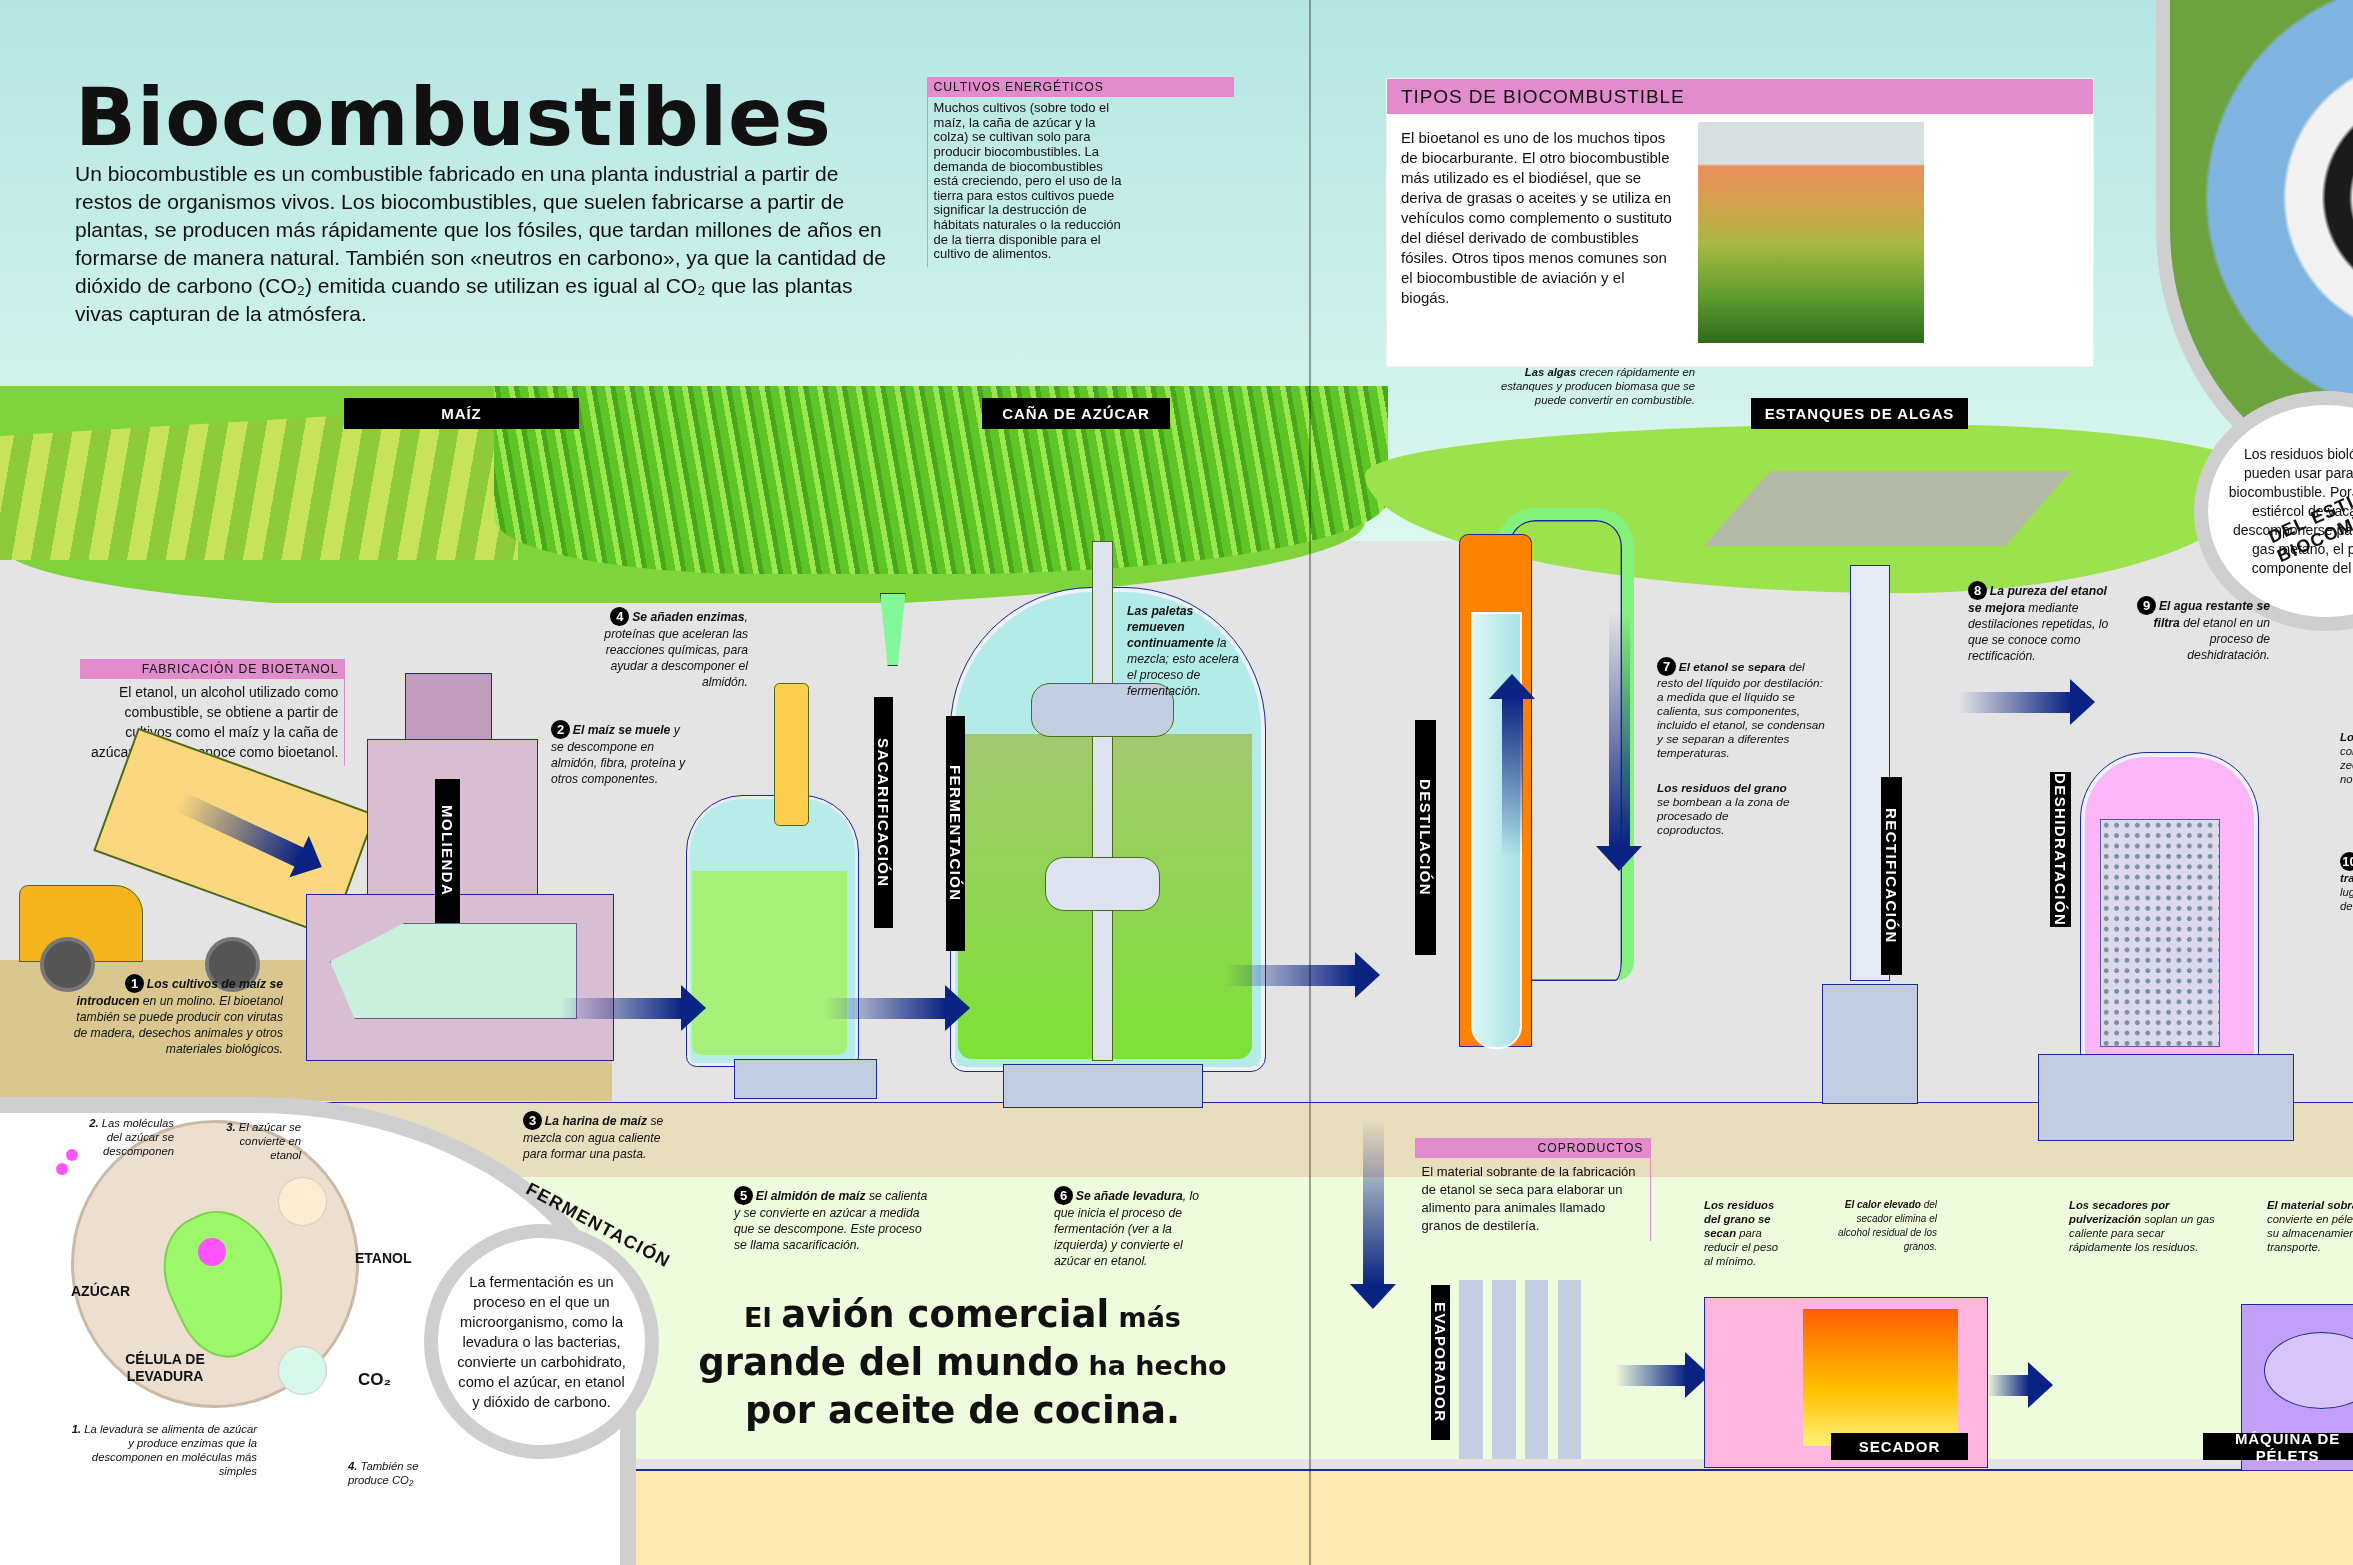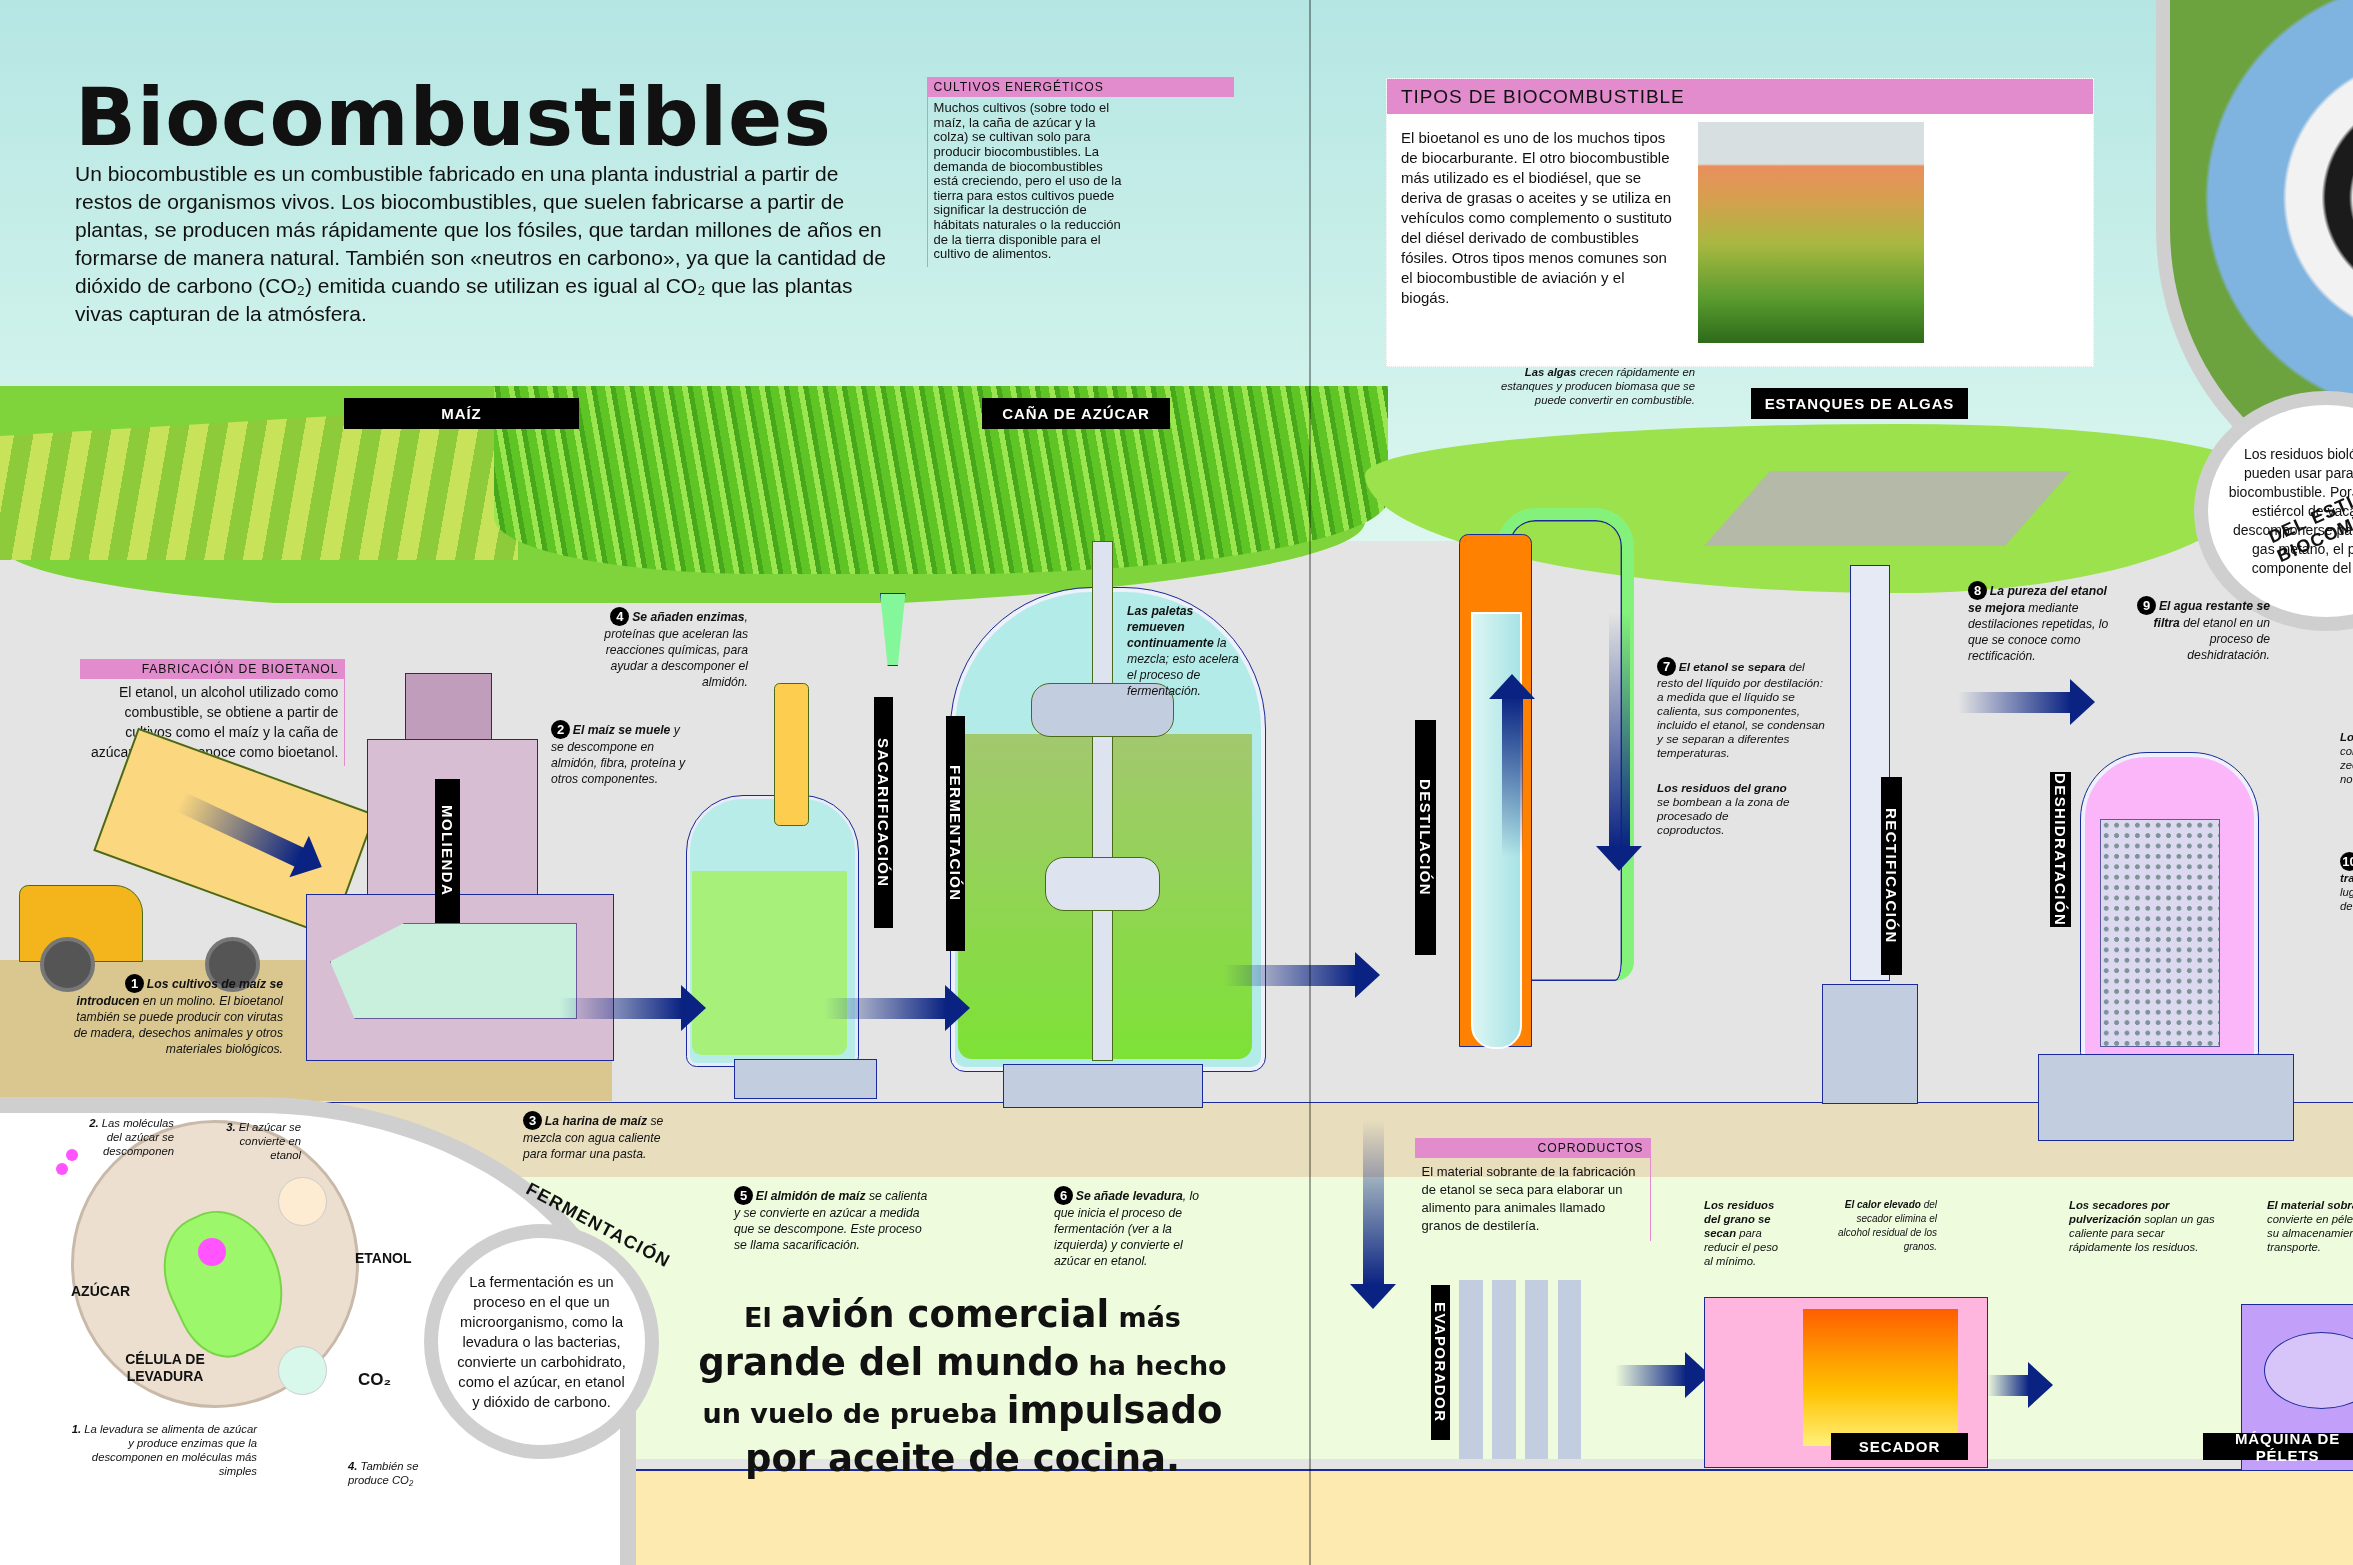--- a/index.html
+++ b/index.html
@@ -62,21 +62,21 @@
 <div class="abs tan1"></div>
 <div class="abs tan-band"></div>
 <div class="abs light-green"></div>
 <div class="abs bottom-cream"></div>
 
 <div class="abs title">Biocombustibles</div>
 <div class="abs intro">Un biocombustible es un combustible fabricado en una planta industrial a partir de restos de organismos vivos. Los biocombustibles, que suelen fabricarse a partir de plantas, se producen más rápidamente que los fósiles, que tardan millones de años en formarse de manera natural. También son «neutros en carbono», ya que la cantidad de dióxido de carbono (CO₂) emitida cuando se utilizan es igual al CO₂ que las plantas vivas capturan de la atmósfera.</div>
 
 <div class="abs label-black" style="left:344px;top:398px;width:235px;height:31px;">MAÍZ</div>
 <div class="abs label-black" style="left:982px;top:398px;width:188px;height:31px;">CAÑA DE AZÚCAR</div>
-<div class="abs label-black" style="left:1751px;top:388px;width:217px;height:31px;">ESTANQUES DE ALGAS</div>
+<div class="abs label-black" style="left:1751px;top:398px;width:217px;height:31px;">ESTANQUES DE ALGAS</div>
 
 <div class="abs" style="left:927px;top:77px;width:306px;border-left:1.9px solid #e28bcd;">
   <div class="pink-head" style="font-size:12.2px;padding:2.8px 5.6px;">CULTIVOS ENERGÉTICOS</div>
   <div class="boxtxt" style="font-size:13px;line-height:14.6px;padding:4.7px 5.6px;width:188px;">Muchos cultivos (sobre todo el maíz, la caña de azúcar y la colza) se cultivan solo para producir biocombustibles. La demanda de biocombustibles está creciendo, pero el uso de la tierra para estos cultivos puede significar la destrucción de hábitats naturales o la reducción de la tierra disponible para el cultivo de alimentos.</div>
 </div>
 
 <div class="abs tipos">
   <div class="pink-head">TIPOS DE BIOCOMBUSTIBLE</div>
   <div class="boxtxt">El bioetanol es uno de los muchos tipos de biocarburante. El otro biocombustible más utilizado es el biodiésel, que se deriva de grasas o aceites y se utiliza en vehículos como complemento o sustituto del diésel derivado de combustibles fósiles. Otros tipos menos comunes son el biocombustible de aviación y el biogás.</div>
 </div>
@@ -225,18 +225,17 @@
 <div class="abs note" style="left:64px;top:1422px;width:193px;text-align:right;font-size:11.3px;line-height:14px;"><b>1.</b><span> La levadura se alimenta de azúcar y produce enzimas que la descomponen en moléculas más simples</span></div>
 <div class="abs note" style="left:85px;top:1116px;width:89px;text-align:right;font-size:11.3px;line-height:14px;"><b>2.</b><span> Las moléculas del azúcar se descomponen</span></div>
 <div class="abs note" style="left:207px;top:1120px;width:94px;text-align:right;font-size:11.3px;line-height:14px;"><b>3.</b><span> El azúcar se convierte en etanol</span></div>
 <div class="abs note" style="left:348px;top:1459px;width:94px;font-size:11.3px;line-height:14px;"><b>4.</b><span> También se produce CO₂</span></div>
 <div class="abs ferm-inner">La fermentación es un proceso en el que un microorganismo, como la levadura o las bacterias, convierte un carbohidrato, como el azúcar, en etanol y dióxido de carbono.</div>
 <div class="abs ferm-arc">FERMENTACIÓN</div>
 
 <div class="abs big-quote">
   <div><span class="sm">El </span><span>avión comercial</span><span class="sm"> más</span></div>
   <div><span>grande del mundo</span><span class="sm"> ha hecho</span></div>
-  <div><span class="sm">un vuelo de prueba </span><span>impulsado</span></div>
   <div>por aceite de cocina.</div>
 </div>
 
 <div class="abs gutter"></div>
 
 
 </body></html>

